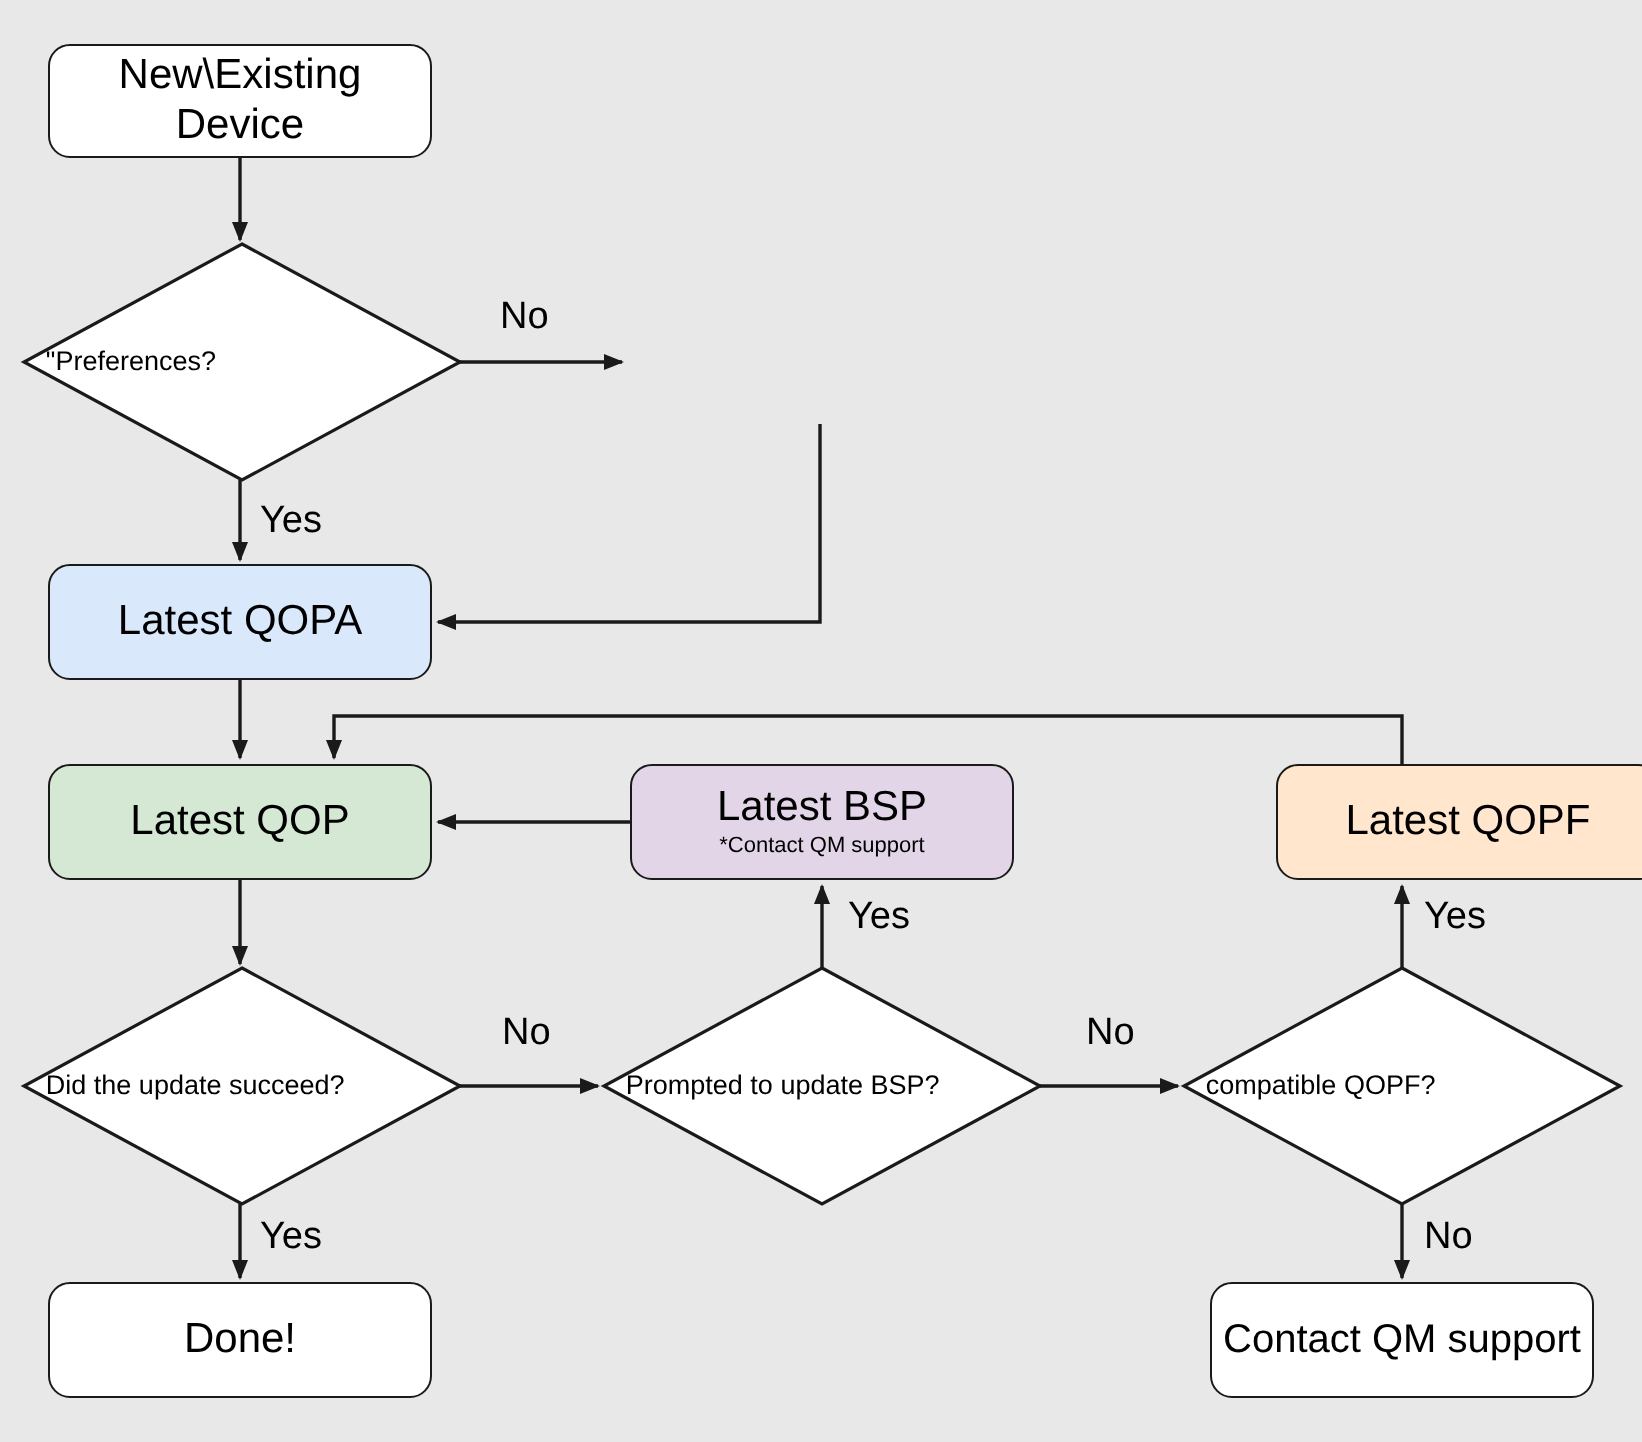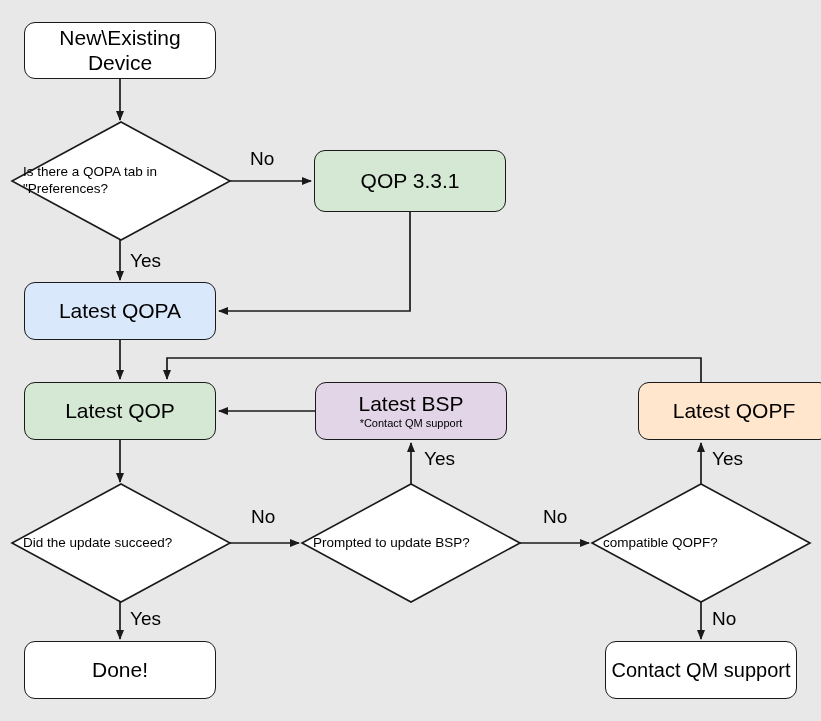--- a/index.html
+++ b/index.html
@@ -98,23 +98,20 @@
       <polygon points="411,484 520,543 411,602 302,543"></polygon>
       <polygon points="701,484 810,543 701,602 592,543"></polygon>
     </g>
   </svg>
 
   <div class="node rect" style="left:24px;top:22px;width:192px;height:57px;background:#ffffff;">
     <span class="title">New\Existing</span>
     <span class="title">Device</span>
   </div>
 
-  <div class="node rect" style="left:314px;top:150px;width:192px;height:62px;background:#d5e8d4;">
-    <span class="title">QOP 3.3.1</span>
-  </div>
 
   <div class="node rect" style="left:24px;top:282px;width:192px;height:58px;background:#dae8fc;">
     <span class="title">Latest QOPA</span>
   </div>
 
   <div class="node rect" style="left:24px;top:382px;width:192px;height:58px;background:#d5e8d4;">
     <span class="title">Latest QOP</span>
   </div>
 
   <div class="node rect" style="left:315px;top:382px;width:192px;height:58px;background:#e1d5e7;">
@@ -129,21 +126,20 @@
   <div class="node rect" style="left:24px;top:641px;width:192px;height:58px;background:#ffffff;">
     <span class="title">Done!</span>
   </div>
 
   <div class="node rect" style="left:605px;top:641px;width:192px;height:58px;background:#ffffff;">
     <span class="title small">Contact QM support</span>
   </div>
 
   <div class="node diamond" style="left:12px;top:122px;width:218px;height:118px;">
     <div class="dtext">
-      <div>Is there a QOPA tab in</div>
       <div>"Preferences?</div>
     </div>
   </div>
 
   <div class="node diamond" style="left:12px;top:484px;width:218px;height:118px;">
     <div class="dtext">
       <div>Did the update succeed?</div>
     </div>
   </div>
 

